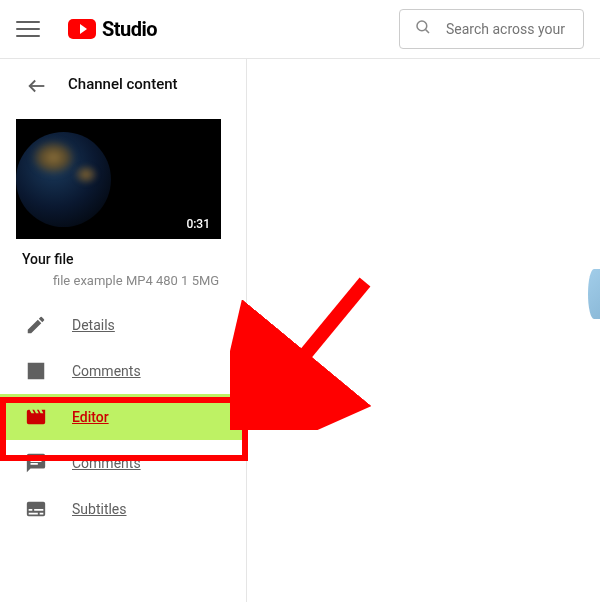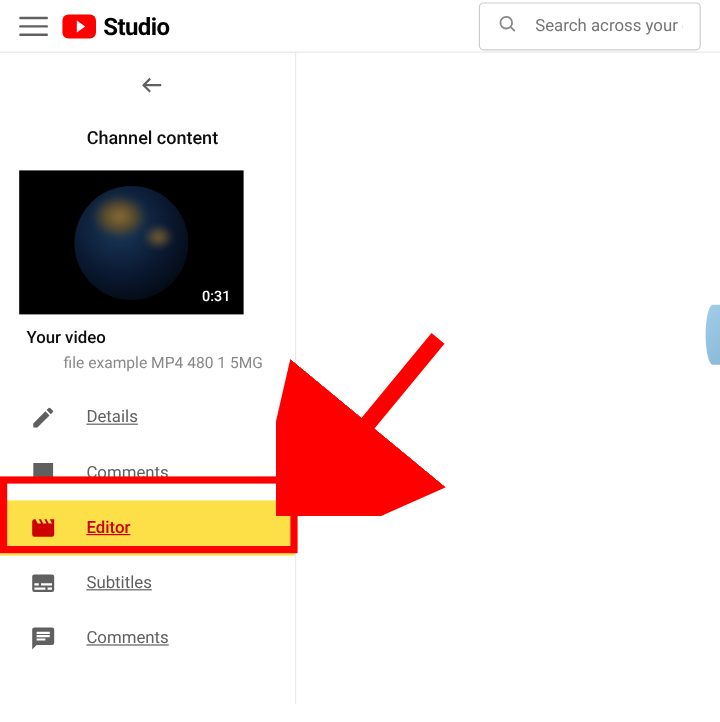--- a/index.html
+++ b/index.html
@@ -9,26 +9,26 @@
       font-family: Roboto, Arial, sans-serif;
     }
     body {
       width: 600px;
       height: 602px;
       background: #fff;
       overflow: hidden;
       position: relative;
     }
     .header {
-      height: 44px;
+      height: 59px;
       display: flex;
       align-items: center;
       padding: 0 16px;
       border-bottom: 1px solid #e5e5e5;
-      gap: 12px;
+      gap: 28px;
     }
     .hamburger {
       width: 24px;
       height: 24px;
       cursor: pointer;
       display: flex;
       flex-direction: column;
       justify-content: center;
       gap: 5px;
     }
@@ -98,43 +98,41 @@
       display: flex;
       height: calc(100% - 59px);
     }
     .sidebar {
       width: 247px;
       border-right: 1px solid #e5e5e5;
       padding-top: 16px;
     }
     .back-row {
       display: flex;
-      align-items: center;
+      align-items: flex-start;
       padding: 0 18px 18px 26px;
       gap: 20px;
-      flex-direction: column;
     }
     .back-arrow {
       color: #606060;
       cursor: pointer;
     }
     .channel-content-label {
       font-size: 15px;
       font-weight: 500;
       color: #0d0d0d;
     }
     .video-thumb {
       margin: 0 16px 12px 16px;
-      width: 187px;
+      width: 205px;
       height: 120px;
       background: #000;
       position: relative;
       display: flex;
       align-items: center;
-      justify-content: center;
     }
     .earth {
       width: 95px;
       height: 95px;
       border-radius: 50%;
       background: radial-gradient(circle at 40% 35%, #1a3a5c 0%, #0a1830 50%, #000 100%);
       position: relative;
       overflow: hidden;
     }
     .earth::before {
@@ -198,21 +196,21 @@
       display: flex;
       align-items: center;
       justify-content: center;
     }
     .nav-label {
       font-size: 14px;
       font-weight: 400;
       text-decoration: underline;
     }
     .nav-item.active {
-      background: #fde047;
+      background: #bef264;
       color: #cc0000;
       text-align: right;
     }
     .nav-item.active .nav-label {
       color: #cc0000;
       font-weight: 500;
     }
     .main-area {
       flex: 1;
       position: relative;
@@ -283,21 +281,21 @@
       </span>
       <span class="channel-content-label">Channel content</span>
     </div>
 
     <div class="video-thumb">
       <div class="earth"></div>
       <div class="duration-badge">0:31</div>
     </div>
 
     <div class="video-meta">
-      <div class="video-title">Your video</div>
+      <div class="video-title">Your file</div>
       <div class="video-filename">file example MP4 480 1 5MG</div>
     </div>
 
     <div class="nav-item">
       <span class="icon">
         <svg width="22" height="22" viewBox="0 0 24 24" fill="currentColor">
           <path d="M3 17.25V21h3.75l11-11-3.75-3.75L3 17.25zM20.7 7.05a1 1 0 000-1.4l-2.35-2.35a1 1 0 00-1.4 0L15.1 5.15l3.75 3.75 1.85-1.85z"></path>
         </svg>
       </span>
       <span class="nav-label">Details</span>
@@ -317,33 +315,33 @@
         <svg width="22" height="22" viewBox="0 0 24 24" fill="currentColor">
           <path d="M18 4l2 4h-3l-2-4h-2l2 4h-3l-2-4H8l2 4H7L5 4H4a2 2 0 00-2 2v12a2 2 0 002 2h16a2 2 0 002-2V4h-4z"></path>
         </svg>
       </span>
       <span class="nav-label">Editor</span>
     </div>
 
     <div class="nav-item">
       <span class="icon">
         <svg width="22" height="22" viewBox="0 0 24 24" fill="currentColor">
+          <path d="M20 2H4a2 2 0 00-2 2v18l4-4h14a2 2 0 002-2V4a2 2 0 00-2-2zM6 9h12v2H6V9zm8 5H6v-2h8v2zm4-6H6V6h12v2z"></path>
+        </svg>
+      </span>
+      <span class="nav-label">Comments</span>
+    </div>
+
+    <div class="nav-item">
+      <span class="icon">
+        <svg width="22" height="22" viewBox="0 0 24 24" fill="currentColor">
           <path d="M20 4H4a2 2 0 00-2 2v12a2 2 0 002 2h16a2 2 0 002-2V6a2 2 0 00-2-2zM4 12h4v2H4v-2zm10 6H4v-2h10v2zm6 0h-4v-2h4v2zm0-4H10v-2h10v2z"></path>
         </svg>
       </span>
       <span class="nav-label">Subtitles</span>
-    </div>
-
-    <div class="nav-item">
-      <span class="icon">
-        <svg width="22" height="22" viewBox="0 0 24 24" fill="currentColor">
-          <path d="M20 2H4a2 2 0 00-2 2v18l4-4h14a2 2 0 002-2V4a2 2 0 00-2-2zM6 9h12v2H6V9zm8 5H6v-2h8v2zm4-6H6V6h12v2z"></path>
-        </svg>
-      </span>
-      <span class="nav-label">Comments</span>
     </div>
   </div>
 
   <div class="main-area">
     <div class="partial-content"></div>
   </div>
 </div>
 
 <div class="highlight-box"></div>
 

